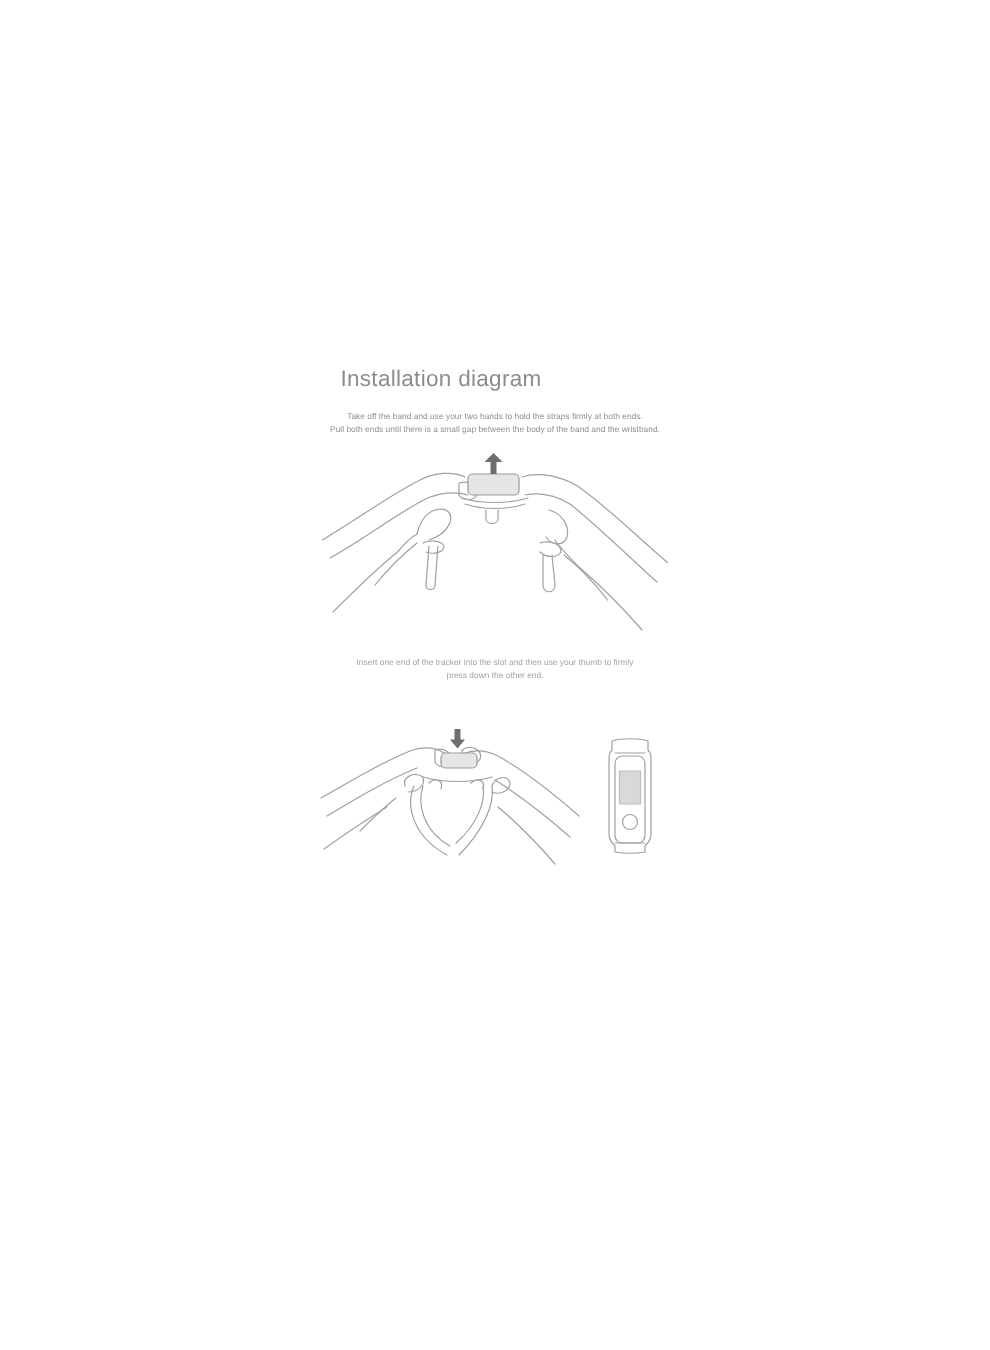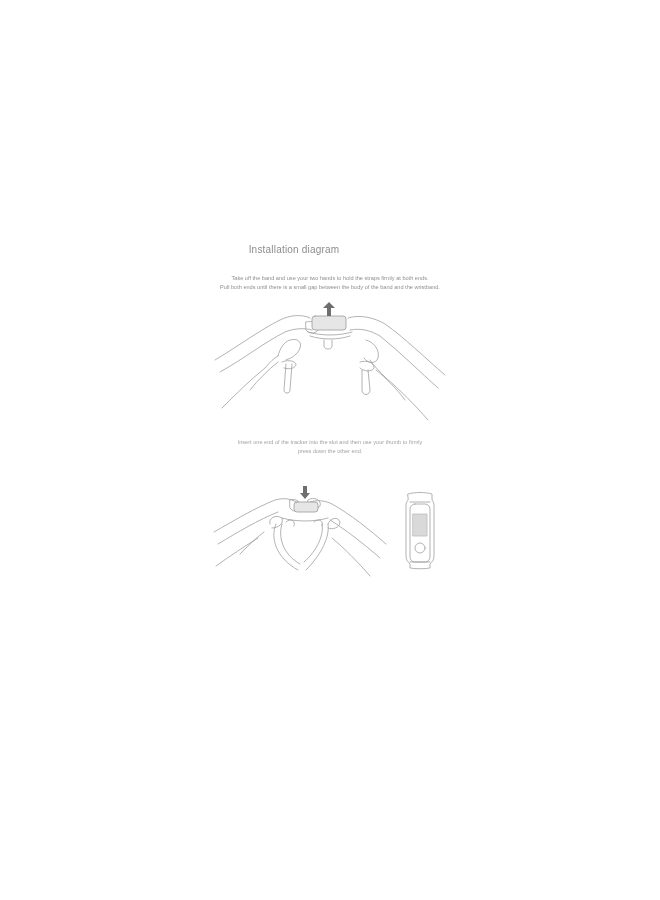--- a/index.html
+++ b/index.html
@@ -20,21 +20,21 @@
       left: 0; top: 0;
       width: 660px; height: 900px;
       background: #ffffff;
     }
     .title {
       position: absolute;
       top: 244px;
       left: 0;
       width: 588px;
       text-align: center;
-      font-size: 10px;
+      font-size: 15px;
       color: #8c8c8c;
       letter-spacing: 0.2px;
       font-weight: normal;
       margin: 0;
     }
     .para {
       position: absolute;
       left: 0;
       width: 660px;
       text-align: center;

